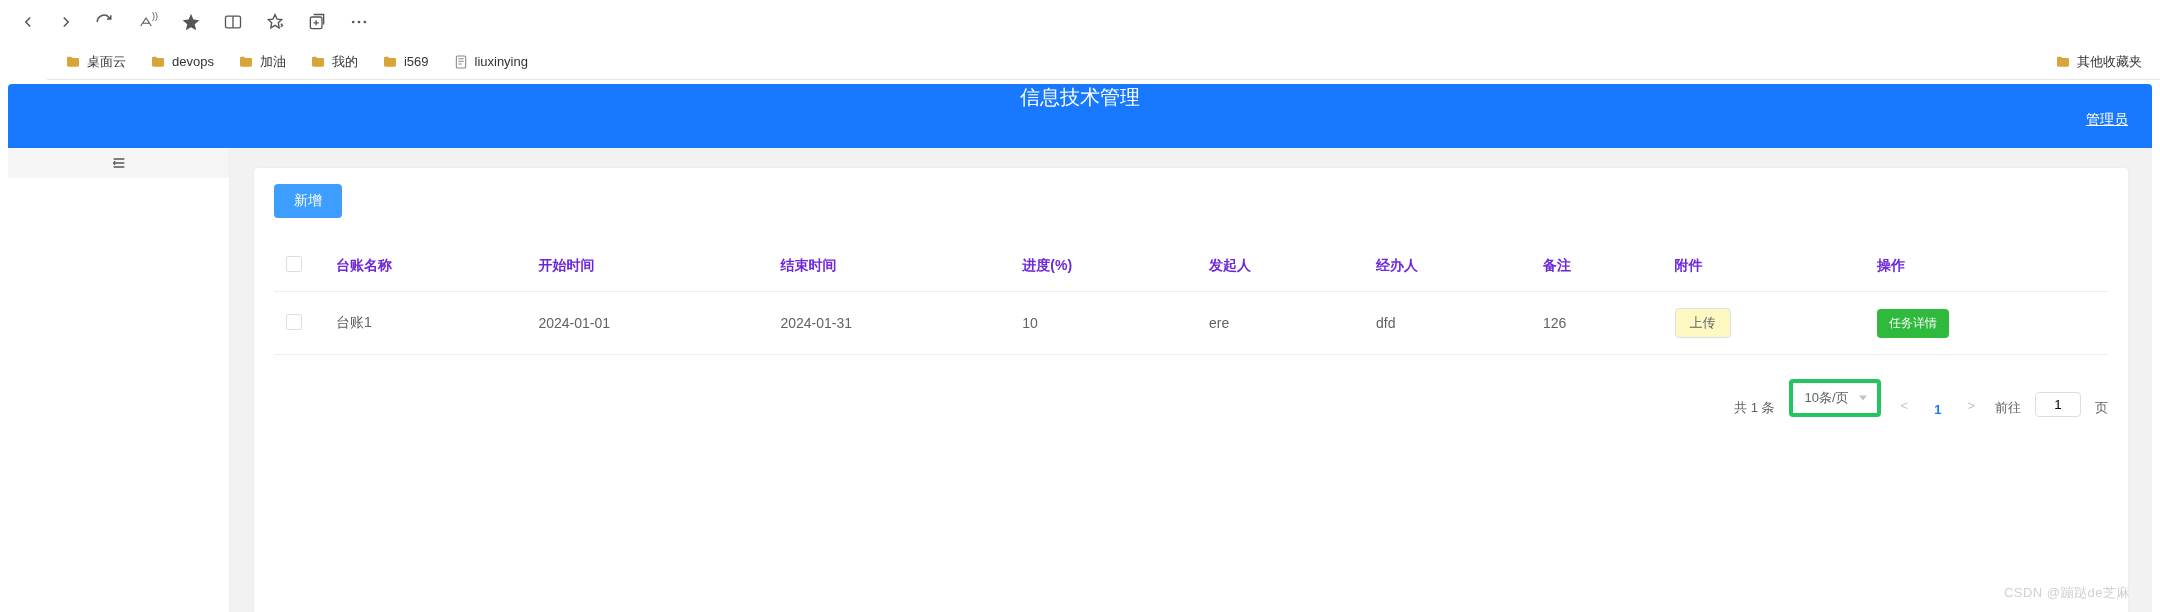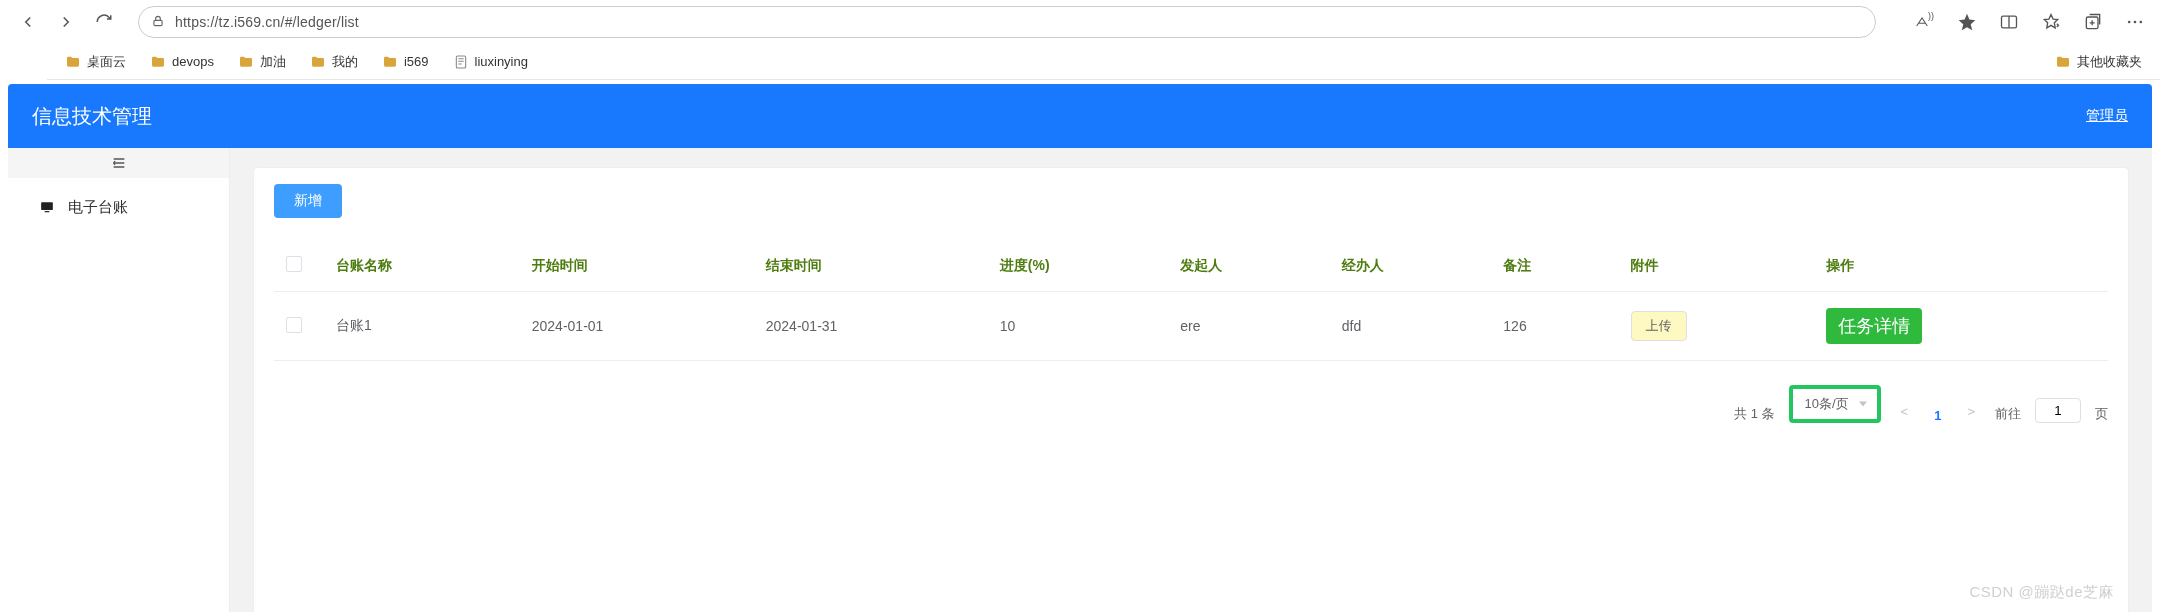--- a/index.html
+++ b/index.html
@@ -18,80 +18,73 @@
   .fav-star { color:#1879ff; }
 
   
   .bookmarks-bar { display: flex; align-items: center; height: 36px; padding: 0 18px; gap: 24px; font-size: 13px; border-bottom: 1px solid #e6e6e6; margin-left: 47px; }
   .bm-item { display: flex; align-items: center; gap: 6px; color: #333; }
   .bm-folder { width:16px;height:16px;color:#d9a43a; }
   .bm-item svg{width:16px;height:16px;}
   .bm-right { margin-left: auto; }
 
   
-  .app-header { background:#1879ff; color:#fff; display:flex; align-items:center; height:64px; padding:0 24px; margin:4px 8px 0 8px; border-radius:4px 4px 0 0;}
+  .app-header { background:#1879ff; color:#fff; display:flex; align-items:center; height:64px; padding:0 24px; margin:4px 8px 0 8px; border-radius:4px 4px 0 0;flex-direction:column;}
   .app-title { font-size:20px; font-weight:400; }
   .admin-label { margin-left:auto; font-size:14px;text-decoration:underline; }
 
   
   .app-body { display:flex; margin:0 8px; height:492px; }
   .sidebar { width:222px; background:#fff; border-right:1px solid #eee; }
   .collapse-bar { height:30px; display:flex; align-items:center; justify-content:center; background:#f5f5f5; }
   .collapse-bar svg{width:20px;height:16px;color:#555;}
   .side-item { display:flex; align-items:center; gap:12px; height:58px; padding:0 30px; color:#333; font-size:15px;}
   .side-item svg{width:18px;height:14px;color:#222;}
 
   .main { flex:1; background:#f2f2f2; padding:20px 24px;}
   .card { background:#fff; border-radius:4px; padding:16px 20px 24px; box-shadow:0 0 0 1px #eee; height: 100%;}
 
   .btn-add { background:#3e9eff; color:#fff; border:none; border-radius:4px; padding:8px 20px; font-size:14px;text-align:center; }
 
   table.grid { width:100%; border-collapse:collapse; margin-top:22px; }
   table.grid th, table.grid td { text-align:left; padding:16px 12px; border-bottom:1px solid #ebeef5; font-size:14px; color:#606266;}
-  table.grid th { color:#4d7c0f; font-weight:600; background:#fff; }
+  table.grid th { color:#6d28d9; font-weight:600; background:#fff; }
   .chk { width:16px;height:16px;border:1px solid #dcdfe6;border-radius:2px;display:inline-block;background:#fff;}
   .col-chk{width:50px;}
   .btn-upload { border:1px solid #dcdfe6; background:#fef9c3; padding:5px 14px; border-radius:4px; color:#606266; font-size:13px;}
-  .btn-detail { background:#2fba3e; color:#fff; border:none; padding:6px 12px; border-radius:4px; font-size:18px;}
+  .btn-detail { background:#2fba3e; color:#fff; border:none; padding:6px 12px; border-radius:4px; font-size:12px;}
 
   .pager { display:flex; align-items:flex-end; justify-content:flex-end; gap:14px; margin-top:24px; color:#606266; font-size:13px;}
   .pg-select { border:4px solid #22c55e; border-radius:4px; padding:6px 28px 6px 12px; position:relative; background:#fff;}
   .pg-select::after{content:"";position:absolute;right:10px;top:50%;width:0;height:0;border-left:4px solid transparent;border-right:4px solid transparent;border-top:5px solid #c0c4cc;transform:translateY(-50%);}
   .pg-arrow { color:#c0c4cc; padding:4px 6px; }
   .pg-cur { color:#1879ff; font-weight:600; padding:0 6px;}
   .pg-input { width:46px; border:1px solid #dcdfe6; border-radius:4px; padding:4px 6px; text-align:center; }
 
-  .watermark { position:absolute; right:46px; bottom:10px; color:#d0d0d0; font-size:15px; letter-spacing:.5px;margin-left:37px;}
+  .watermark { position:absolute; right:30px; bottom:10px; color:#d0d0d0; font-size:13px; letter-spacing:.5px;margin-left:37px;}
 </style>
 </head>
 <body>
 
 <div class="browser-bar">
   <div class="nav-btn">
       <svg viewBox="0 0 24 24" fill="none" stroke="currentColor" stroke-width="2">
         <path d="M15 6l-6 6 6 6"></path>
       </svg>
     </div>
   <div class="nav-btn">
       <svg viewBox="0 0 24 24" fill="none" stroke="currentColor" stroke-width="2">
         <path d="M9 6l6 6-6 6"></path>
       </svg>
     </div>
   <div class="nav-btn">
       <svg viewBox="0 0 24 24" fill="none" stroke="currentColor" stroke-width="2">
         <path d="M3 12a9 9 0 0 1 15.5-6.3L21 8M21 3v5h-5"></path>
       </svg>
     </div>
-  <div class="addr-wrap">
-    <span class="lock-ic"><svg viewBox="0 0 24 24" fill="none" stroke="currentColor" stroke-width="2">
-          <rect x="5" y="11" width="14" height="9" rx="2"></rect>
-          <path d="M8 11V8a4 4 0 1 1 8 0v3"></path>
-        </svg></span>
-    <span class="addr-text">https://tz.i569.cn/#/ledger/list</span>
-  </div>
   <div class="right-icons">
     <span class="ic">
         <svg viewBox="0 0 24 24" fill="none" stroke="currentColor" stroke-width="1.6">
           <path d="M4 18L12 6l8 12M6.5 14h11"></path>
         </svg>
         <span style="font-size:9px;position:relative;top:-6px;left:-2px;">))</span>
       </span>
     <span class="ic fav-star">
         <svg viewBox="0 0 24 24" fill="currentColor">
           <path d="M12 2l2.9 6.9L22 10l-5.5 4.8L18.2 22 12 18.3 5.8 22l1.7-7.2L2 10l7.1-1.1z"></path>
@@ -177,27 +170,20 @@
   <div class="admin-label">管理员</div>
 </div>
 
 <div class="app-body">
   <div class="sidebar">
     <div class="collapse-bar">
       <svg viewBox="0 0 24 24" fill="none" stroke="currentColor" stroke-width="2">
           <path d="M4 6h16M4 12h16M4 18h16"></path>
           <path d="M2 9l-2 3 2 3" transform="translate(4,0)"></path>
         </svg>
-    </div>
-    <div class="side-item">
-      <svg viewBox="0 0 24 24" fill="currentColor">
-          <rect x="2" y="4" width="20" height="13" rx="1"></rect>
-          <rect x="8" y="19" width="8" height="2"></rect>
-        </svg>
-      <span>电子台账</span>
     </div>
   </div>
 
   <div class="main">
     <div class="card">
       <button class="btn-add">新增</button>
 
       <table class="grid">
         <thead>
           <tr>

